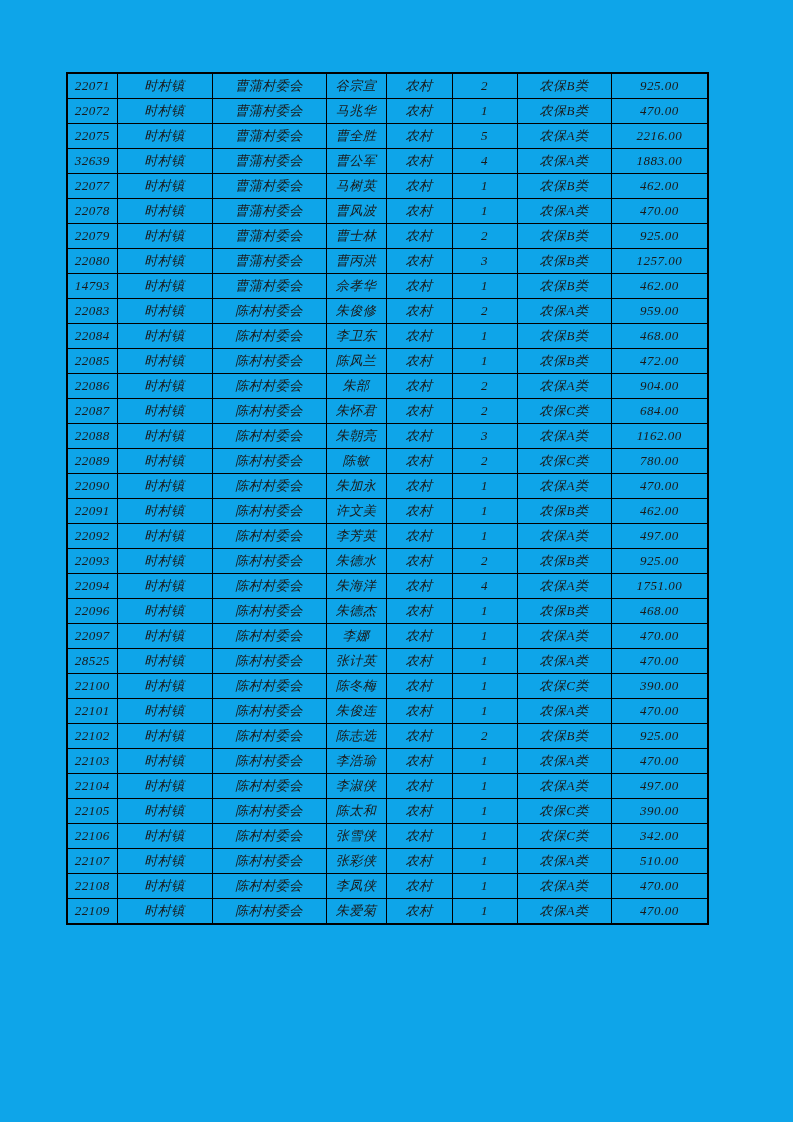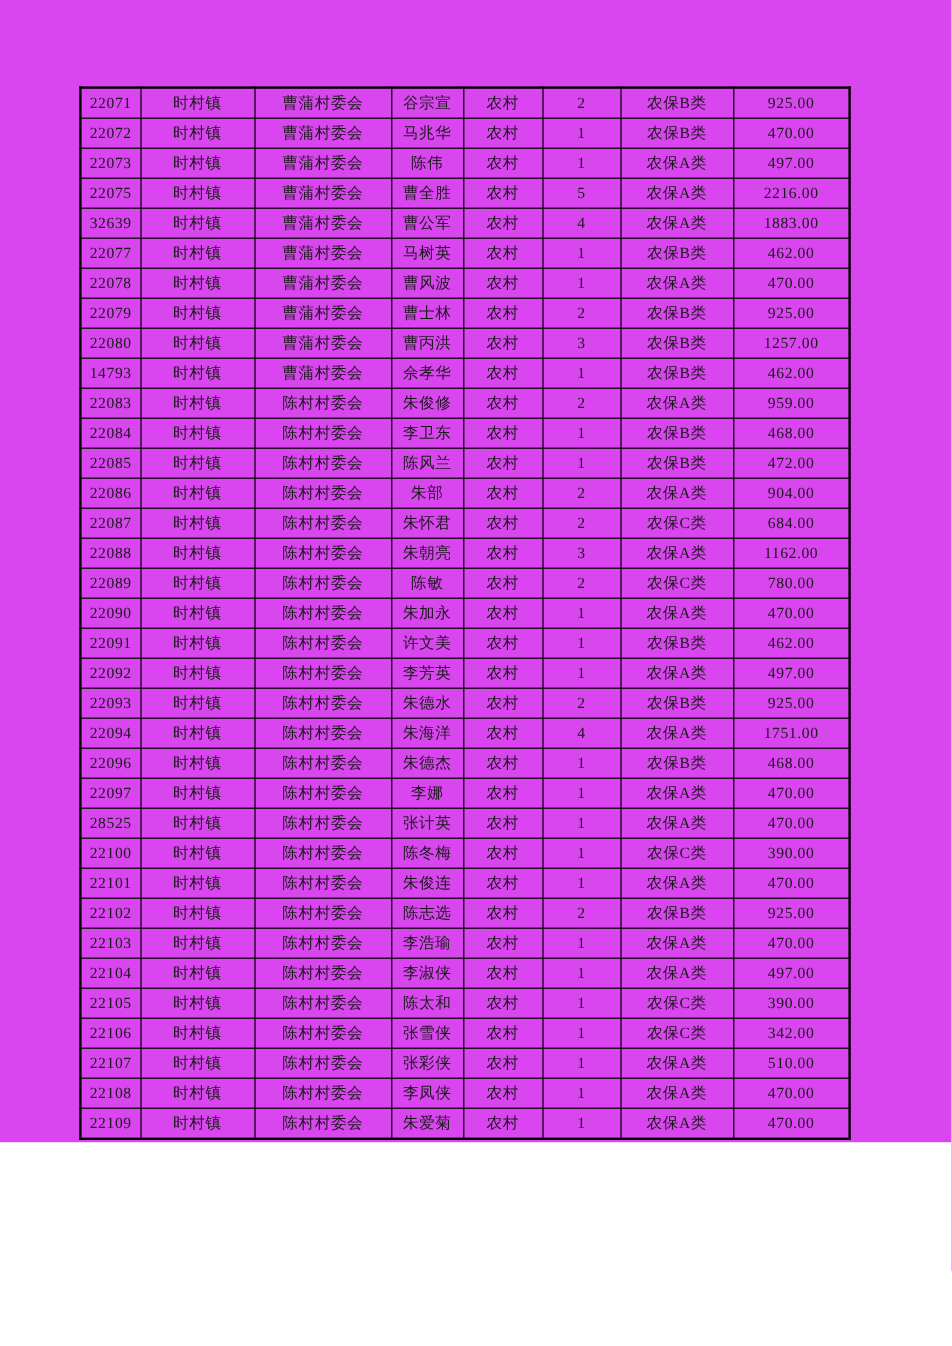--- a/index.html
+++ b/index.html
@@ -3,24 +3,25 @@
 <meta charset="utf-8">
 <style>
   html, body {
     margin: 0;
     padding: 0;
     background: #ffffff;
   }
   .page {
     position: relative;
     width: 793px;
-    height: 952px;
-    background: #d946ef;
+    height: 1122px;
+    background: #0ea5e9;
     overflow: hidden;
     font-family: "Liberation Serif", "DejaVu Serif", serif;
+    font-style: italic;
   }
   table.grid {
     position: absolute;
     left: 66px;
     top: 72px;
     border-collapse: collapse;
     table-layout: fixed;
     border: 2px solid #000000;
   }
   table.grid td {
@@ -74,30 +75,20 @@
           <td>22072</td>
           <td>时村镇</td>
           <td>曹蒲村委会</td>
           <td>马兆华</td>
           <td>农村</td>
           <td>1</td>
           <td>农保B类</td>
           <td>470.00</td>
         </tr>
         <tr>
-          <td>22073</td>
-          <td>时村镇</td>
-          <td>曹蒲村委会</td>
-          <td>陈伟</td>
-          <td>农村</td>
-          <td>1</td>
-          <td>农保A类</td>
-          <td>497.00</td>
-        </tr>
-        <tr>
           <td>22075</td>
           <td>时村镇</td>
           <td>曹蒲村委会</td>
           <td>曹全胜</td>
           <td>农村</td>
           <td>5</td>
           <td>农保A类</td>
           <td>2216.00</td>
         </tr>
         <tr>

